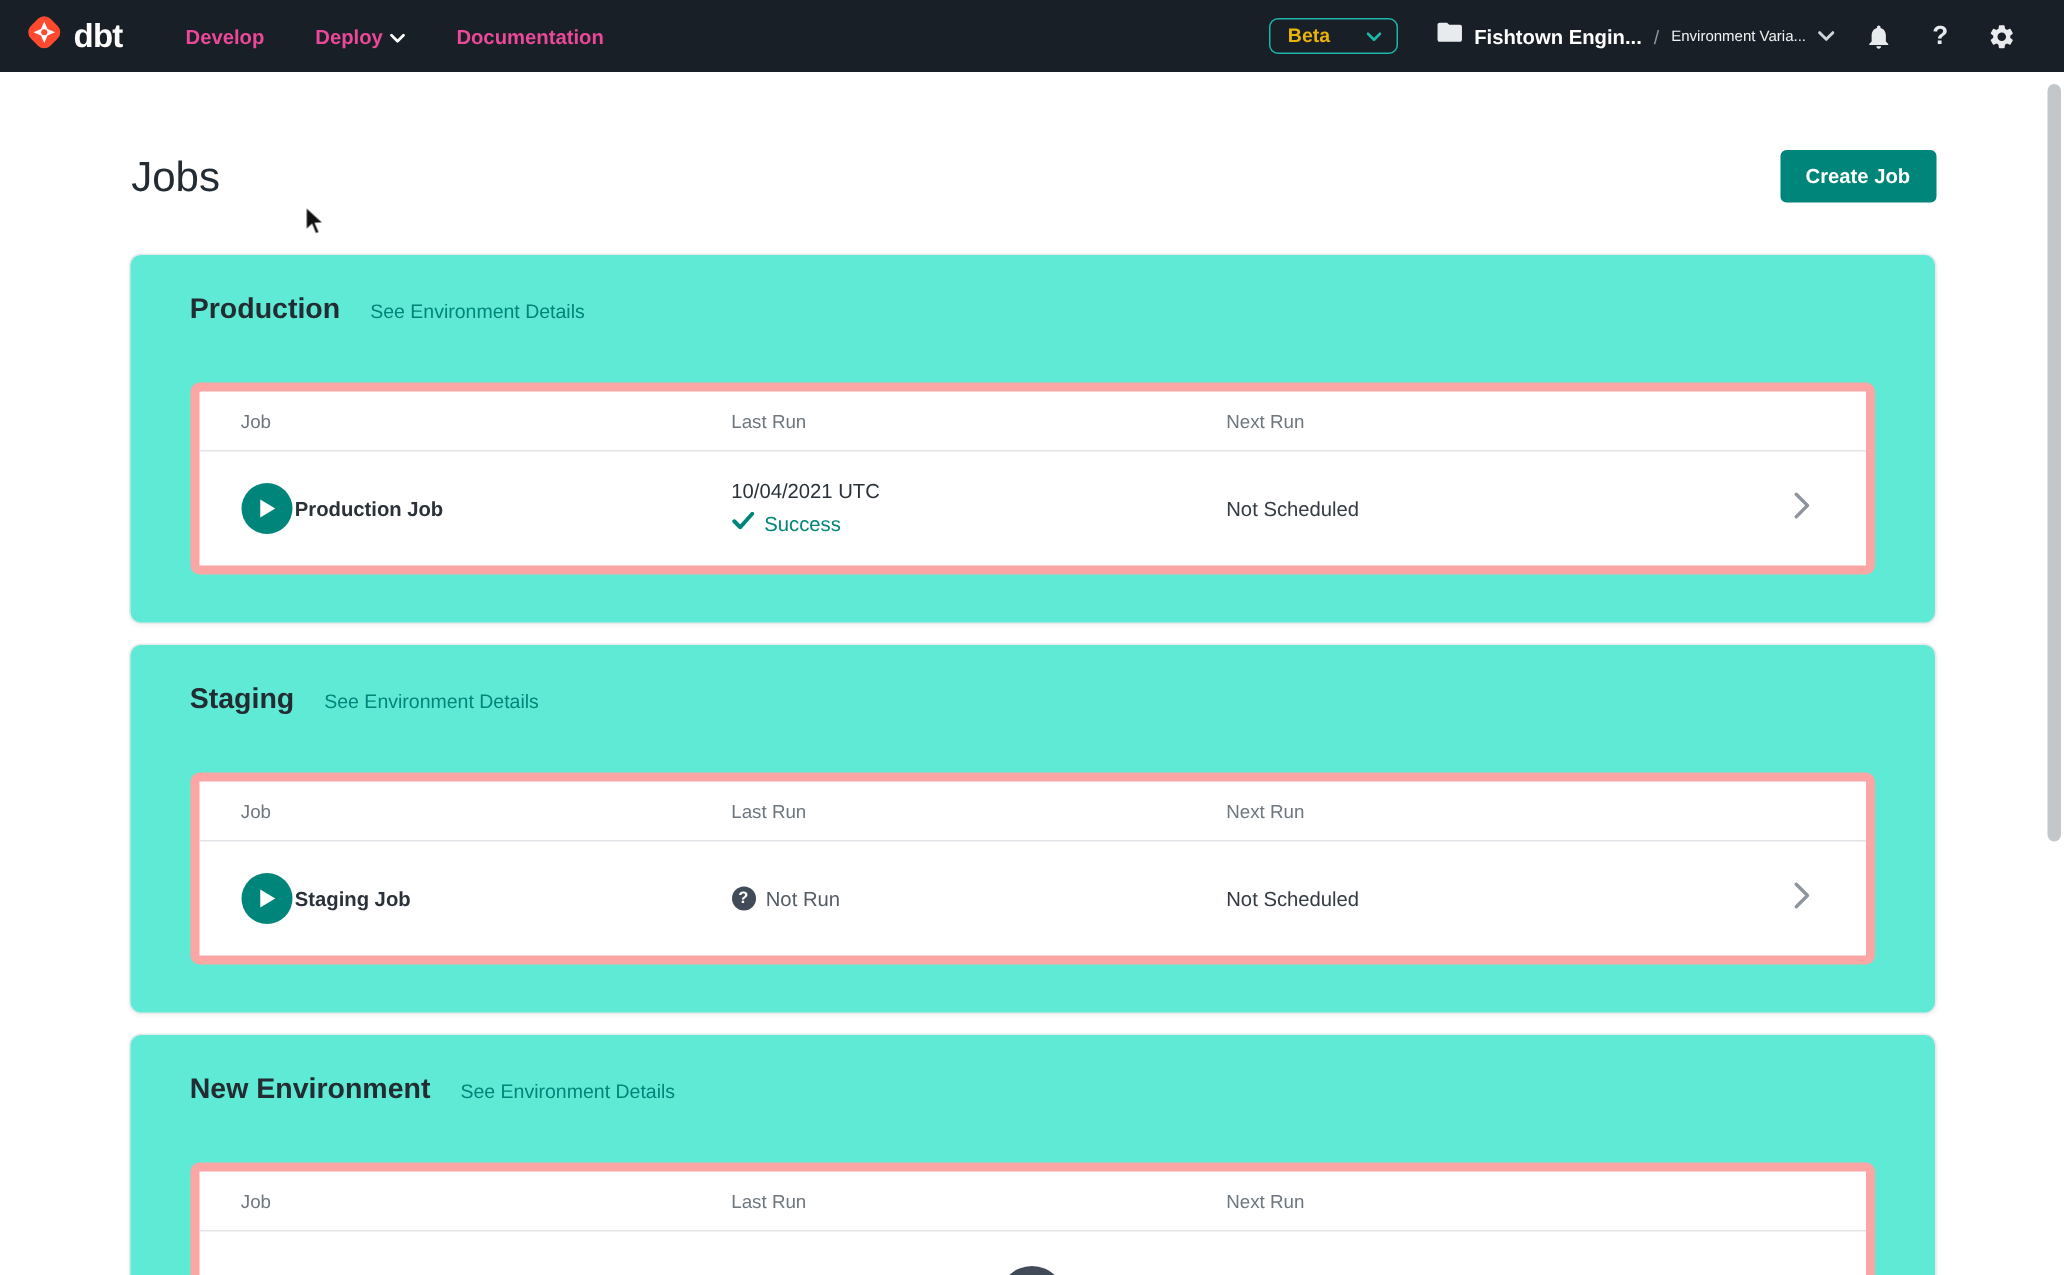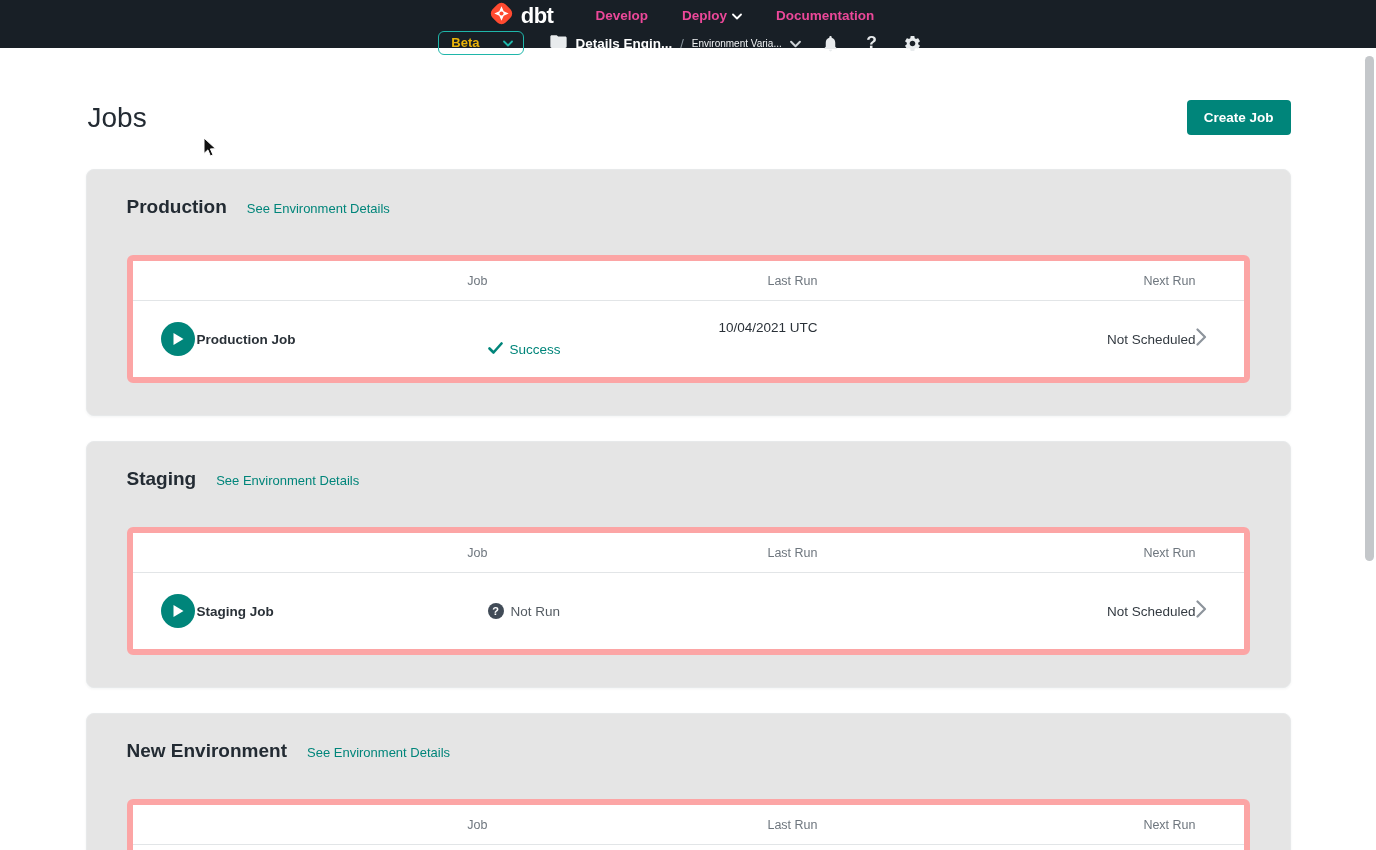--- a/index.html
+++ b/index.html
@@ -14,21 +14,20 @@
   
   .navbar {
     height: 48px;
     background: #181f26;
     display: flex;
     align-items: center;
     justify-content: space-between;
     padding: 0 30px 0 16px;
     position: relative;
     z-index: 5;
-    flex-direction: column;
   }
   .nav-left { display: flex; align-items: center; }
   .brand { display: flex; align-items: center; gap: 6px; cursor: pointer; }
   .brand-text { color: #ffffff; font-size: 22px; font-weight: 700; letter-spacing: -0.5px; }
   .nav-items { display: flex; align-items: center; margin-left: 42px; gap: 34px; }
   .nav-item {
     color: #ec4899; font-size: 13.5px; font-weight: 600;
     text-decoration: none; cursor: pointer;
     display: flex; align-items: center; gap: 5px;
   }
@@ -63,27 +62,26 @@
     background: #00857a; color: #ffffff;
     border: none; border-radius: 4px;
     font-size: 13.5px; font-weight: 600;
     padding: 10px 17px;
     cursor: pointer;
     font-family: inherit;
   }
 
   
   .env-card {
-    background: #e5e5e5;
+    background: #5eead4;
     border: 1px solid #e7e9ea;
     border-radius: 8px;
     box-shadow: 0 1px 3px rgba(20,30,40,0.05);
     padding: 26px 40px 32px 40px;
-    margin-bottom: 25px;
-    text-align: right;
+    margin-bottom: 13px;
   }
   .env-header { display: flex; align-items: baseline; gap: 20px; margin-bottom: 37px; }
   .env-name { font-size: 19px; font-weight: 700; color: #232b33; }
   .env-link {
     color: #00857a; font-size: 13px; font-weight: 400;
     text-decoration: none; cursor: pointer;
   }
 
   .jobs-table { border: 6px solid #fca5a5; border-radius: 6px; overflow: hidden; background: #fff; }
   .t-row {
@@ -189,21 +187,21 @@
           </svg>
       </span>
     </div>
 
     <div class="breadcrumb">
       <span>
         <svg width="17" height="15" viewBox="0 0 24 20">
             <path d="M9.5 1H2.5C1.4 1 .5 1.9.5 3v14c0 1.1.9 2 2 2h19c1.1 0 2-.9 2-2V5c0-1.1-.9-2-2-2h-10l-2-2z" fill="#e8ebed"></path>
           </svg>
       </span>
-      <span class="crumb-project">Details Engin...</span>
+      <span class="crumb-project">Fishtown Engin...</span>
       <span class="crumb-sep">/</span>
       <span class="crumb-page">Environment Varia...</span>
       <span>
         <svg width="11" height="8" viewBox="0 0 10 7">
             <polyline points="1,1.5 5,5.5 9,1.5" fill="none" stroke="#cfd4d8" stroke-width="1.8" stroke-linecap="round" stroke-linejoin="round"></polyline>
           </svg>
       </span>
     </div>
 
     <button class="nav-icon-btn">

